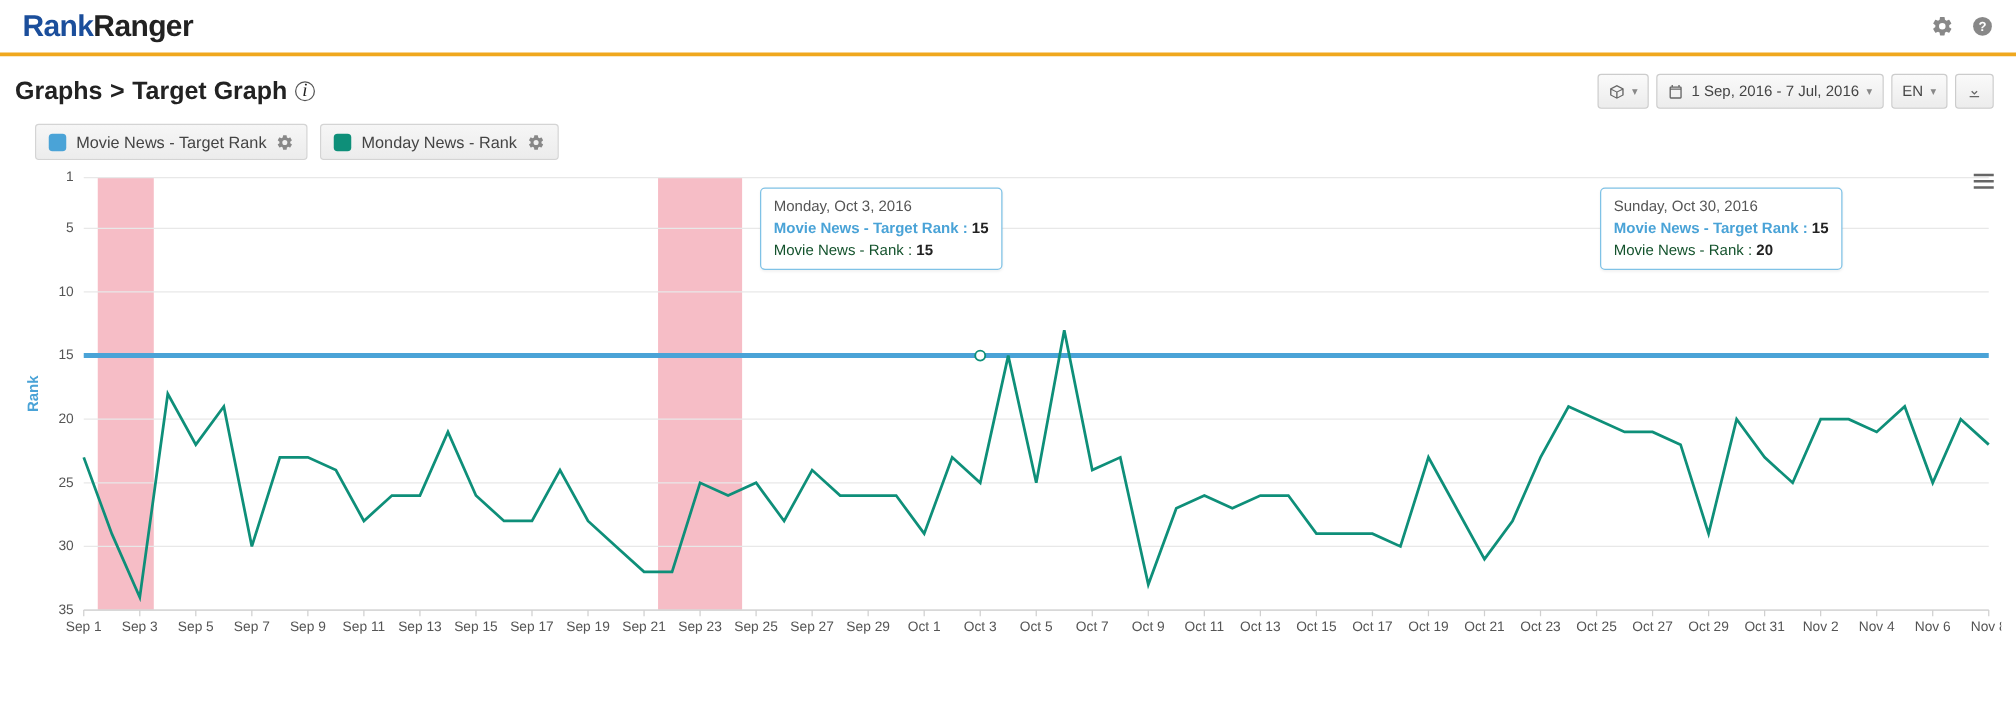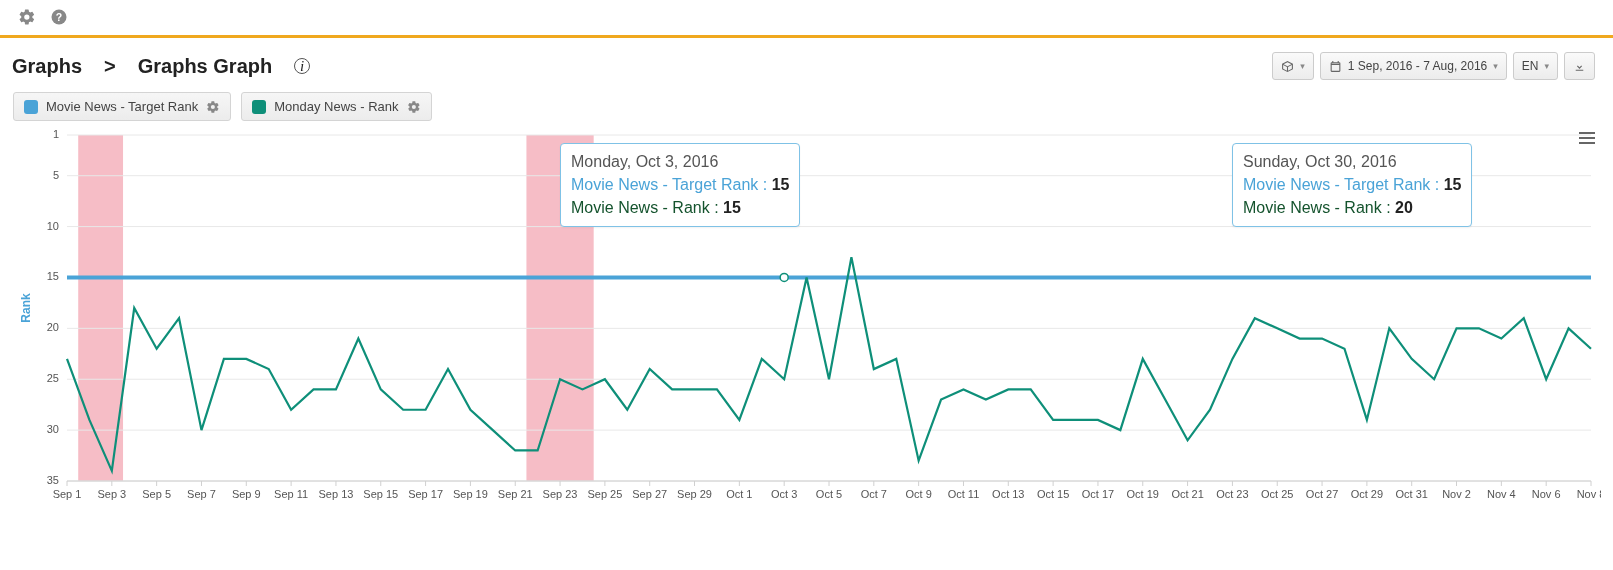--- a/index.html
+++ b/index.html
@@ -23,36 +23,36 @@
   .logo .r2 { color: #222; }
   .top-icons { display: flex; gap: 14px; color: #888; }
   .top-icons svg { width: 18px; height: 18px; fill: #888; cursor: pointer; }
   
   .nav-row {
     display: flex;
     justify-content: space-between;
     align-items: center;
     padding: 14px 18px 8px 12px;
   }
-  .breadcrumb { font-size: 20px; font-weight: 700; color: #222; display: flex; align-items: center; gap: 22px; }
+  .breadcrumb { font-size: 20px; font-weight: 700; color: #222; display: flex; align-items: center; gap: 6px; }
   .breadcrumb .info-icon { font-size: 15px; font-weight: 400; border: 1.3px solid #555; border-radius: 50%; width: 16px; height: 16px; display: inline-flex; align-items: center; justify-content: center; font-style: italic; font-family: Georgia, serif; }
   .controls { display: flex; gap: 6px; }
   .ctrl-btn {
     background: linear-gradient(#fafafa,#ececec);
     border: 1px solid #ccc;
     border-radius: 3px;
     height: 28px;
     display: flex; align-items: center; gap: 6px;
     padding: 0 8px; font-size: 12px; color: #444;
     cursor: pointer;
   }
   .ctrl-btn svg { width: 13px; height: 13px; fill: #666; }
   .ctrl-btn .caret { font-size: 9px; color: #888; }
   
-  .chips-row { padding: 4px 12px 8px 13px; display: flex; gap: 10px; }
+  .chips-row { padding: 4px 12px 8px 28px; display: flex; gap: 10px; }
   .chip {
     background: linear-gradient(#f6f6f6,#ececec);
     border: 1px solid #d4d4d4;
     border-radius: 3px;
     display: flex; align-items: center; gap: 8px;
     padding: 6px 10px; font-size: 13px; color: #444;
     cursor: pointer;
   }
   .chip .swatch { width: 14px; height: 14px; border-radius: 3px; }
   .chip svg.gear { width: 14px; height: 14px; fill: #888; }
@@ -69,67 +69,71 @@
   .series-rank { stroke: #0e8f79; stroke-width: 2.2; fill: none; }
   .highlight-band { fill: #f4b2bc; opacity: 0.85; }
   .marker { fill: #fff; stroke: #0e8f79; stroke-width: 1.5; }
   
   .tt {
     position: absolute;
     background: #fff;
     border: 1px solid #7fc2e6;
     border-radius: 4px;
     padding: 6px 10px;
-    font-size: 16px;
+    font-size: 12px;
     line-height: 1.45;
     box-shadow: 0 1px 2px rgba(0,0,0,0.05);
+    margin-left: 48px;
   }
   .tt .tt-date { color: #555; }
-  .tt .tt-s1 { color: #4aa3d7; }
+  .tt .tt-s1 { color: #4aa3d7; font-weight: bold; }
   .tt .tt-s2 { color: #14532d; }
   .tt b { color: #222; font-weight: 700; }
 </style>
 </head>
 <body>
 
 <div class="top-bar">
+  <div class="logo">
+    <span class="r1">Rank</span><span class="r2">Ranger</span>
+  </div>
   <div class="top-icons">
     <span>
       <svg viewBox="0 0 24 24">
           <path d="M19.14,12.94a7,7,0,0,0,.05-.94,7,7,0,0,0-.05-.94l2.11-1.65a.5.5,0,0,0,.12-.64l-2-3.46a.5.5,0,0,0-.61-.22l-2.49,1a7,7,0,0,0-1.63-.94l-.38-2.65A.5.5,0,0,0,13.77,2H9.77a.5.5,0,0,0-.49.42L8.9,5.07a7,7,0,0,0-1.63.94l-2.49-1a.5.5,0,0,0-.61.22l-2,3.46a.5.5,0,0,0,.12.64L4.4,11a7,7,0,0,0-.05.94,7,7,0,0,0,.05.94L2.29,14.53a.5.5,0,0,0-.12.64l2,3.46a.5.5,0,0,0,.61.22l2.49-1a7,7,0,0,0,1.63.94l.38,2.65a.5.5,0,0,0,.49.42h4a.5.5,0,0,0,.49-.42l.38-2.65a7,7,0,0,0,1.63-.94l2.49,1a.5.5,0,0,0,.61-.22l2-3.46a.5.5,0,0,0-.12-.64ZM11.77,15.5A3.5,3.5,0,1,1,15.27,12,3.5,3.5,0,0,1,11.77,15.5Z"></path>
         </svg>
     </span>
     <span>
       <svg viewBox="0 0 24 24">
           <circle cx="12" cy="12" r="10"></circle>
           <text x="12" y="17" text-anchor="middle" font-size="14" fill="#fff" font-weight="bold">?</text>
         </svg>
     </span>
   </div>
 </div>
 
 <div class="nav-row">
   <div class="breadcrumb">
     <span>Graphs</span>
     <span>&gt;</span>
-    <span>Graphs Graph</span>
+    <span>Target Graph</span>
     <span class="info-icon">i</span>
   </div>
   <div class="controls">
     <div class="ctrl-btn">
       <svg viewBox="0 0 24 24">
           <path d="M12 2 2 7v10l10 5 10-5V7L12 2zm0 2.2 7.3 3.6L12 11.4 4.7 7.8 12 4.2zM4 9.2l7 3.5v7.1l-7-3.5V9.2zm9 10.6v-7.1l7-3.5v7.1l-7 3.5z"></path>
         </svg>
       <span class="caret">▾</span>
     </div>
     <div class="ctrl-btn">
       <svg viewBox="0 0 24 24">
           <path d="M19 4h-1V2h-2v2H8V2H6v2H5a2 2 0 0 0-2 2v14a2 2 0 0 0 2 2h14a2 2 0 0 0 2-2V6a2 2 0 0 0-2-2zm0 16H5V9h14v11zM5 7V6h14v1H5z"></path>
         </svg>
-      <span>1 Sep, 2016 - 7 Aug, 2016</span>
+      <span>1 Sep, 2016 - 7 Jul, 2016</span>
       <span class="caret">▾</span>
     </div>
     <div class="ctrl-btn">
       <span>EN</span>
       <span class="caret">▾</span>
     </div>
     <div class="ctrl-btn">
       <svg viewBox="0 0 24 24">
           <path d="M12 3v10.6l3.3-3.3 1.4 1.4L12 16.4l-4.7-4.7 1.4-1.4L12 13.6V3h0zM5 18h14v2H5v-2z"></path>
         </svg>

